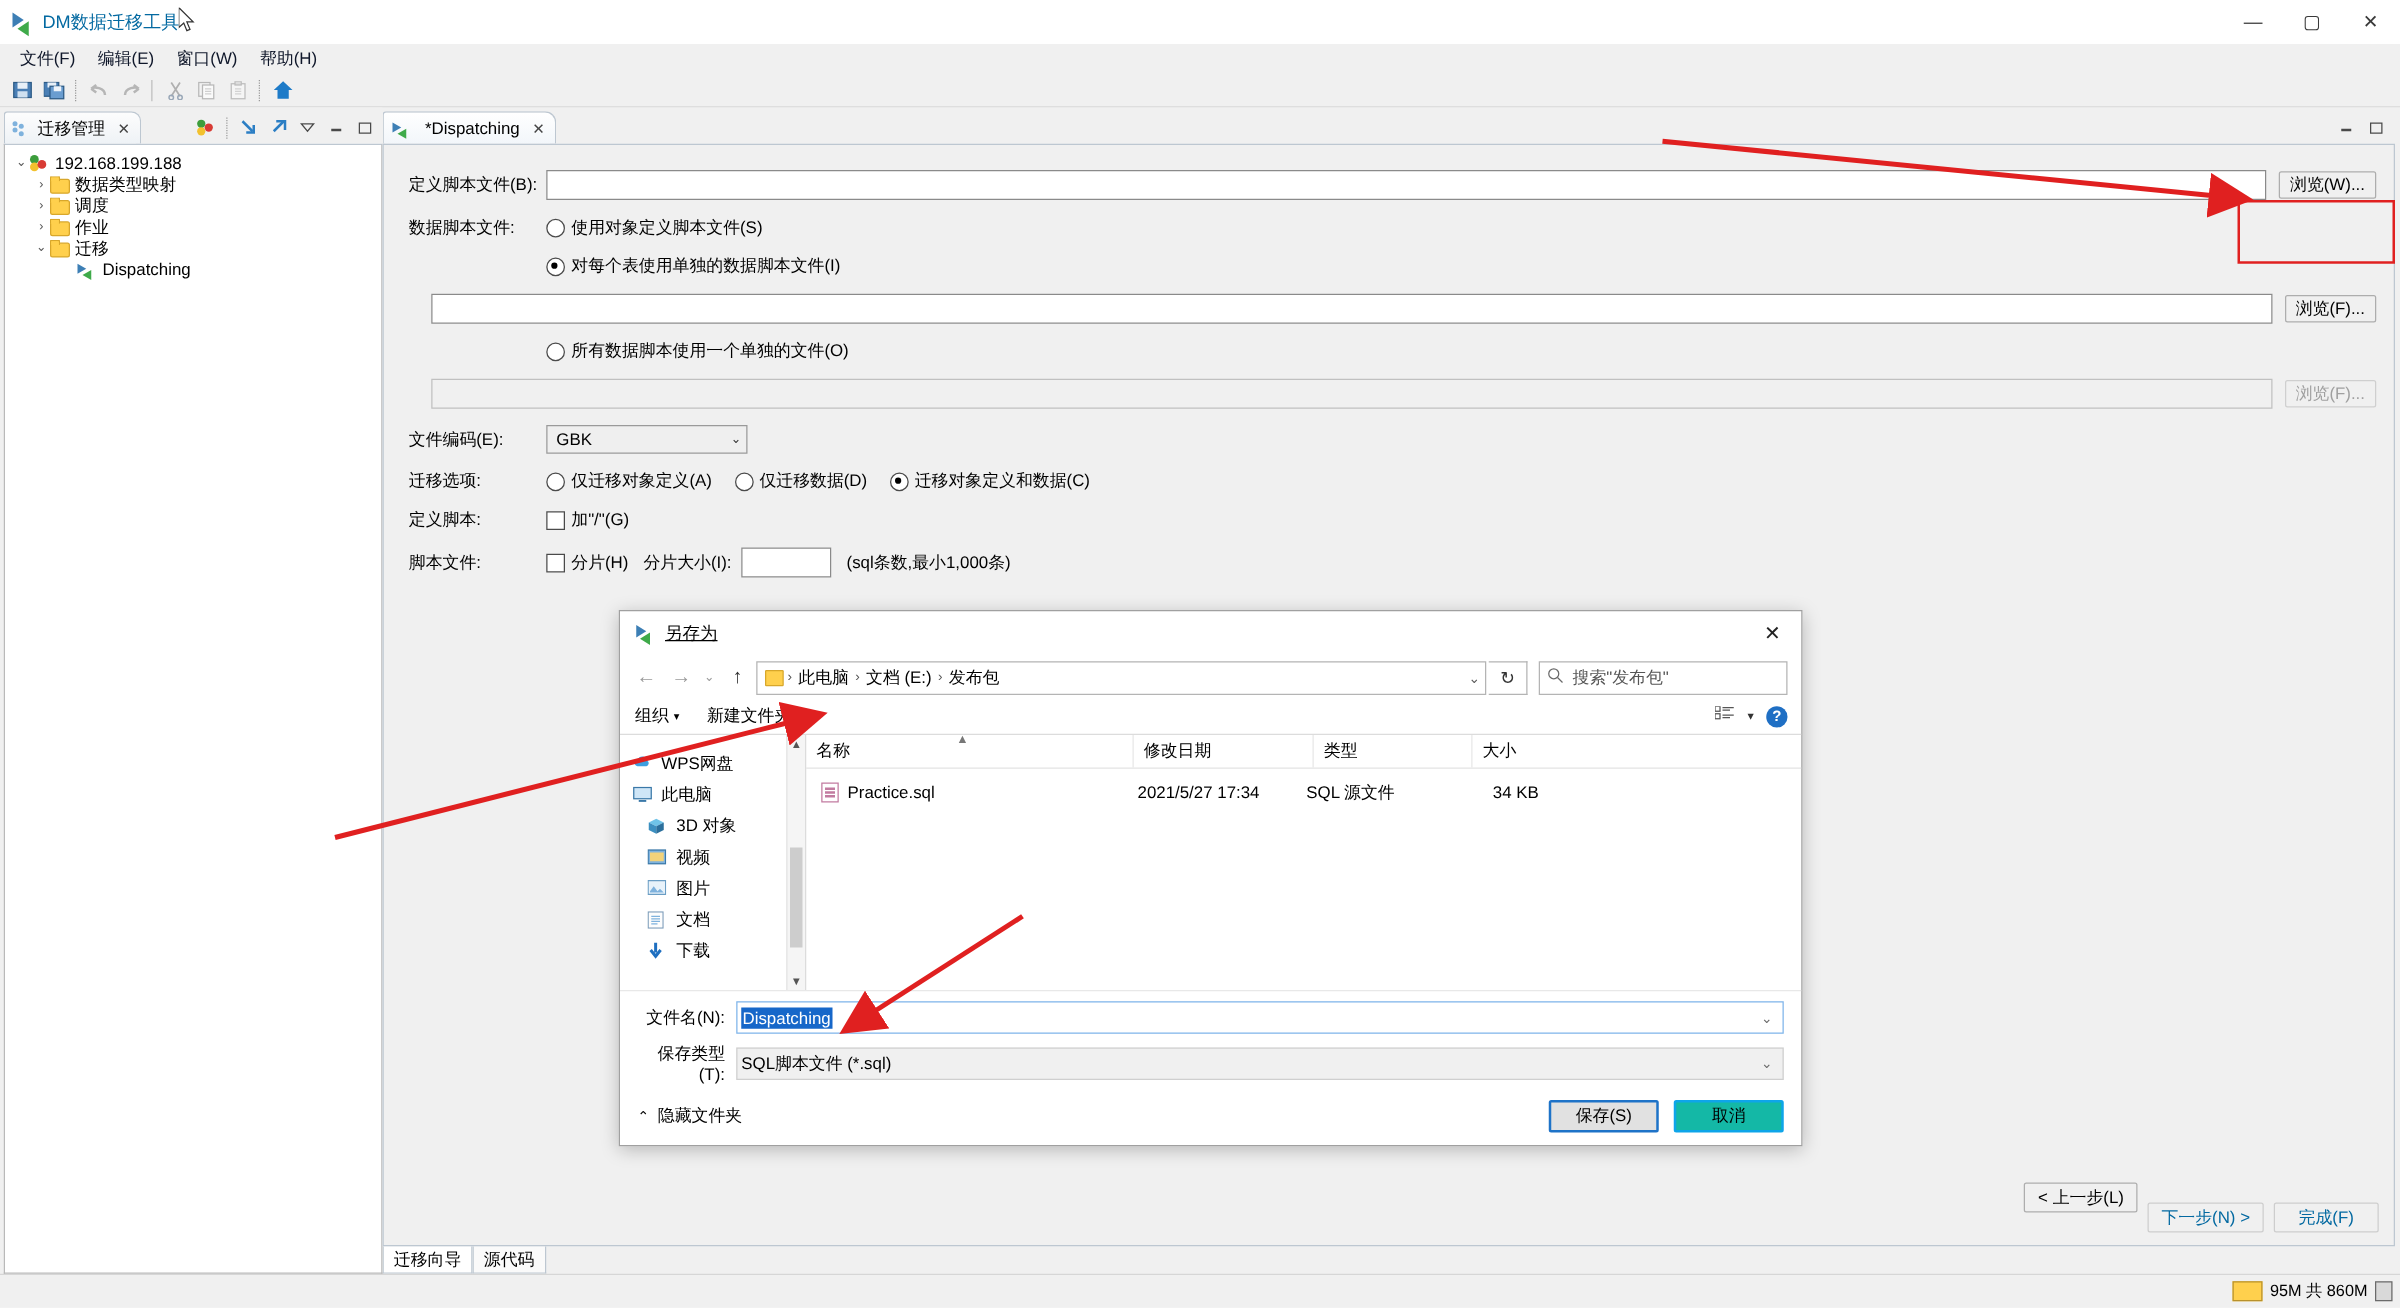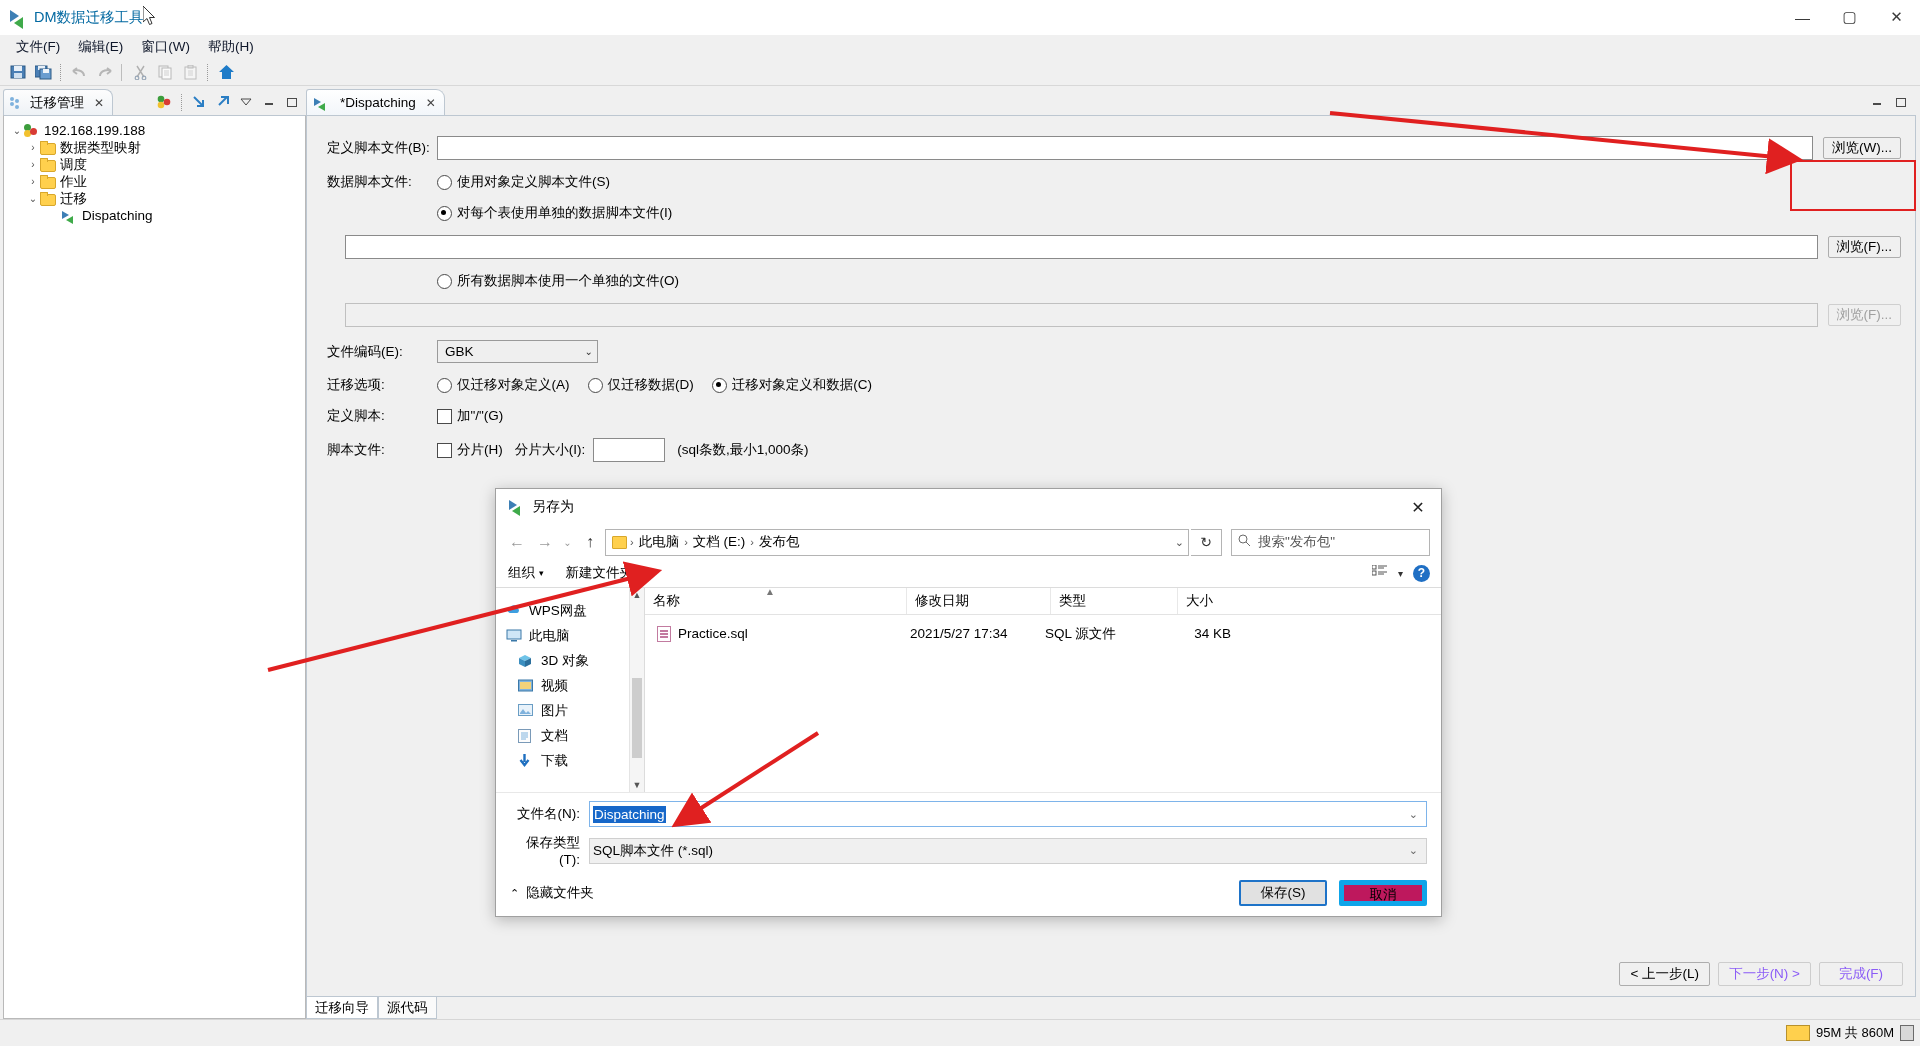--- a/index.html
+++ b/index.html
@@ -98,36 +98,36 @@
   .rdot.on::after{content:"";position:absolute;left:3px;top:3px;width:5px;height:5px;border-radius:50%;background:#000;}
   .cbox{width:13px;height:13px;border:1px solid #4a4a4a;background:#fff;margin-right:5px;flex:0 0 13px;}
   .combo{height:21px;background:#efefef;border:1px solid #9a9a9a;display:flex;align-items:center;
          padding:0 4px 0 7px;font-size:13.5px;width:148px;}
   .combo .cv{flex:1 1 auto}
   .chev{font-size:10px;color:#333}
   .smallinput{width:66px;height:20px;border:1px solid #8a8a8a;background:#fff;}
   .wizfoot{position:absolute;right:12px;bottom:10px;display:flex;gap:8px;}
   .wizbtn{height:24px;min-width:84px;padding:0 10px;font-size:13.5px;background:#f0f0f0;
           border:1px solid #adadad;border-radius:2px;color:#000;}
-  .wizbtn.dis{color:#8b5cf6;border-color:#cdcdcd;}
+  .wizbtn.dis{color:#0369a1;border-color:#cdcdcd;margin-top:16px;}
   .bottomtabs{height:22px;display:flex;align-items:stretch;background:#f0f0f0;padding-left:0;}
   .btab{font-size:13.5px;padding:2px 8px 0 8px;border:1px solid #bdc7d1;border-top:none;background:#fafafa;}
   .btab.sel{background:#ffffff;font-weight:normal;}
 
   
   .statusbar{height:26px;flex:0 0 26px;background:#f0f0f0;border-top:1px solid #d6d6d6;
              display:flex;align-items:center;justify-content:flex-end;padding-right:6px;gap:6px;}
   .heapbar{width:22px;height:14px;background:#ffd04d;border:1px solid #b8912c;}
   .heaptxt{font-size:13px;}
   .trashicon{width:12px;height:14px;border:1px solid #6b6b6b;background:#d9d9d9;}
 
   
   .dlg{position:absolute;left:495px;top:488px;width:945px;height:427px;background:#ffffff;
        border:1px solid #a0a0a0;box-shadow:0 3px 14px rgba(0,0,0,.25);display:flex;flex-direction:column;}
-  .dlg-title{height:36px;display:flex;align-items:center;padding-left:12px;flex:0 0 36px;}
+  .dlg-title{height:36px;display:flex;align-items:center;padding-left:12px;flex:0 0 36px;text-decoration:underline;}
   .dlg-title .ic{width:16px;height:16px;margin-right:8px;position:relative;}
   .dlg-title .ic .t1{position:absolute;left:1px;top:1px;width:0;height:0;
      border-top:5px solid transparent;border-bottom:5px solid transparent;border-left:8px solid #3d7fb5;}
   .dlg-title .ic .t2{position:absolute;left:4px;top:7px;width:0;height:0;
      border-top:5px solid transparent;border-bottom:5px solid transparent;border-right:8px solid #3faa4a;}
   .dlg-title .tt{font-size:14px;}
   .dlg-close{position:absolute;right:0;top:0;width:46px;height:36px;display:flex;
              align-items:center;justify-content:center;font-size:16px;color:#222;}
   .navrow{height:34px;display:flex;align-items:center;padding:0 11px 0 8px;gap:2px;flex:0 0 34px;}
   .navbtn{width:26px;height:26px;display:flex;align-items:center;justify-content:center;
@@ -178,21 +178,21 @@
   .brow{display:flex;align-items:center;margin-bottom:7px;}
   .blabel{width:70px;flex:0 0 70px;text-align:right;padding-right:9px;font-size:13.5px;}
   .bfield{flex:1 1 auto;height:24px;border:1px solid #7eb4ea;background:#fff;display:flex;
           align-items:center;padding:0 4px 0 3px;font-size:13.5px;}
   .bfield.gray{border:1px solid #cfcfcf;background:#f0f0f0;}
   .selhl{background:#1667c9;color:#fff;padding:1px 1px;}
   .bchev{margin-left:auto;font-size:11px;color:#666;padding-right:4px;}
   .dlg-foot{display:flex;align-items:center;padding:6px 14px 10px 14px;}
   .hidefolders{display:flex;align-items:center;gap:7px;font-size:13.5px;}
   .footbtns{margin-left:auto;display:flex;gap:12px;}
-  .dbtn{width:88px;height:26px;font-size:13.5px;background:#be185d;border:5px solid #0ea5e9;border-radius:2px;}
+  .dbtn{width:88px;height:26px;font-size:13.5px;background:#14b8a6;border:2px solid #0ea5e9;border-radius:2px;}
   .dbtn.primary{background:#e1e1e1;border:2px solid #1e73c8;}
 
   
   .anno{position:absolute;pointer-events:none;}
   .annobox{position:absolute;border:2px solid #e02020;}
   .cursor{position:absolute;left:143px;top:6px;width:14px;height:20px;}
 </style>
 </head>
 <body>
 

